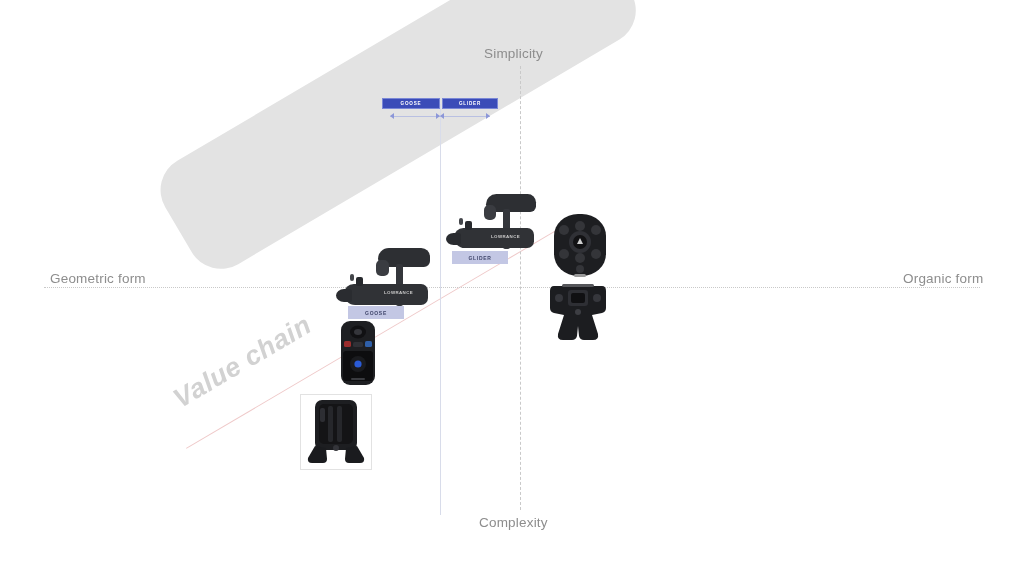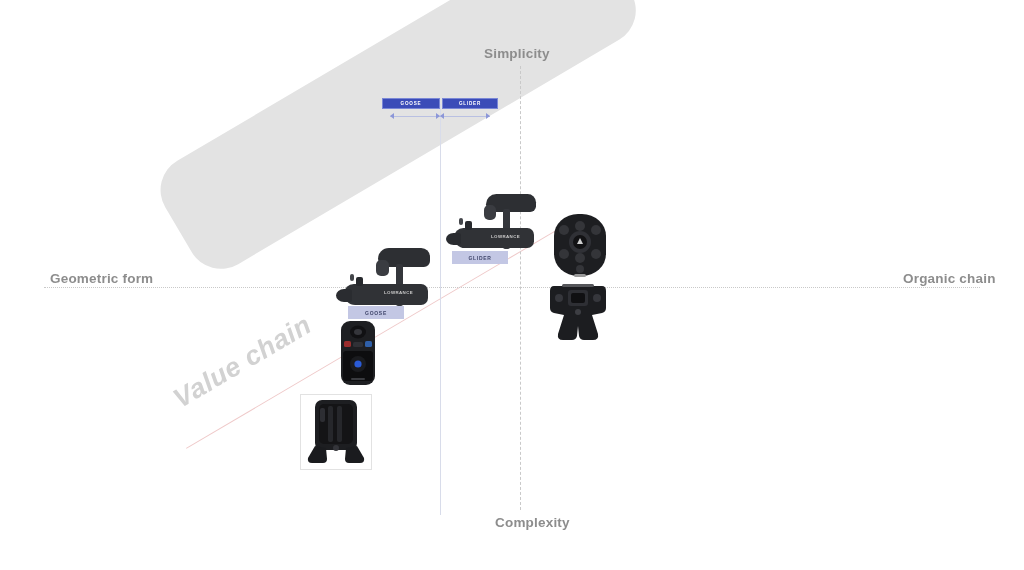--- a/index.html
+++ b/index.html
@@ -59,27 +59,27 @@
     position: absolute;
     left: 440px; top: 104px;
     width: 1px; height: 411px;
     background: #d8dcea;
   }
 
   
   .axis-label {
     position: absolute;
     font-size: 13.5px;
-    font-weight: bold;
+    font-weight: normal;
     color: #8d8d8d;
     letter-spacing: .2px;
     white-space: nowrap;
   }
   .lbl-simplicity { left: 484px; top: 46px; }
-  .lbl-complexity { left: 479px; top: 515px; margin-left: 16px; }
+  .lbl-complexity { left: 479px; top: 515px; }
   .lbl-geometric  { left: 50px;  top: 271px; }
   .lbl-organic    { left: 903px; top: 271px; }
 
   
   .badge-top {
     position: absolute;
     height: 11px;
     background: #3b4cb8;
     border: 1px solid #7a87d6;
     display: flex; align-items: center; justify-content: center;
@@ -167,21 +167,21 @@
   <div class="band-diag-line"></div>
   <div class="band-label">Value chain</div>
 
   <div class="axis-h"></div>
   <div class="axis-v-dash"></div>
   <div class="axis-v-solid"></div>
 
   <div class="axis-label lbl-simplicity">Simplicity</div>
   <div class="axis-label lbl-complexity">Complexity</div>
   <div class="axis-label lbl-geometric">Geometric form</div>
-  <div class="axis-label lbl-organic">Organic chain</div>
+  <div class="axis-label lbl-organic">Organic form</div>
 
   <div class="badge-top badge-goose-top">GOOSE</div>
   <div class="badge-top badge-glider-top">GLIDER</div>
 
   <div class="arrow-row arrow-goose">
     <div class="arrow-line"></div>
     <div class="arrow-head left"></div>
     <div class="arrow-head right"></div>
   </div>
   <div class="arrow-row arrow-glider">

